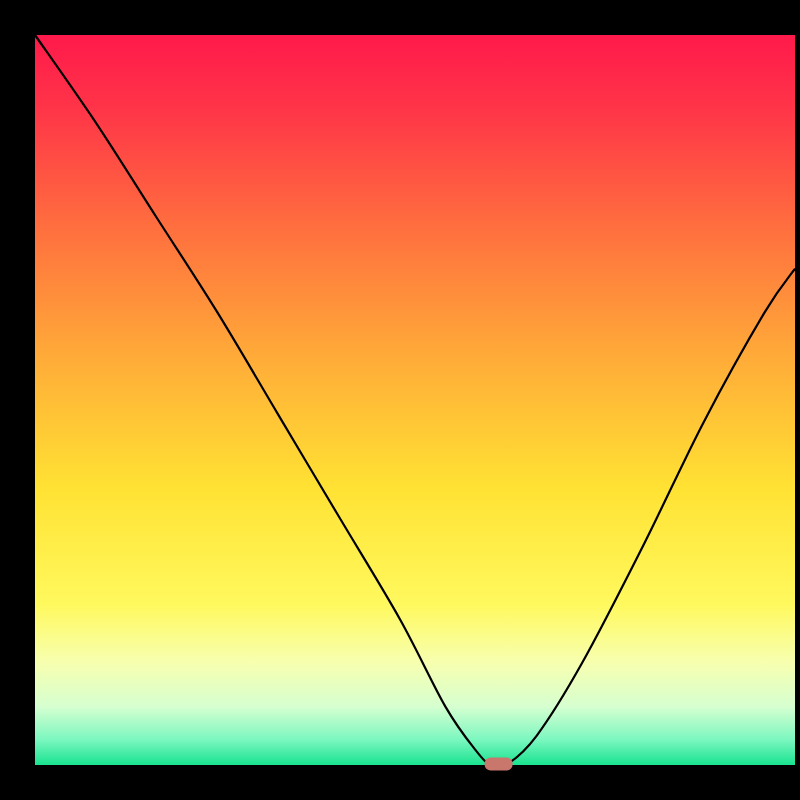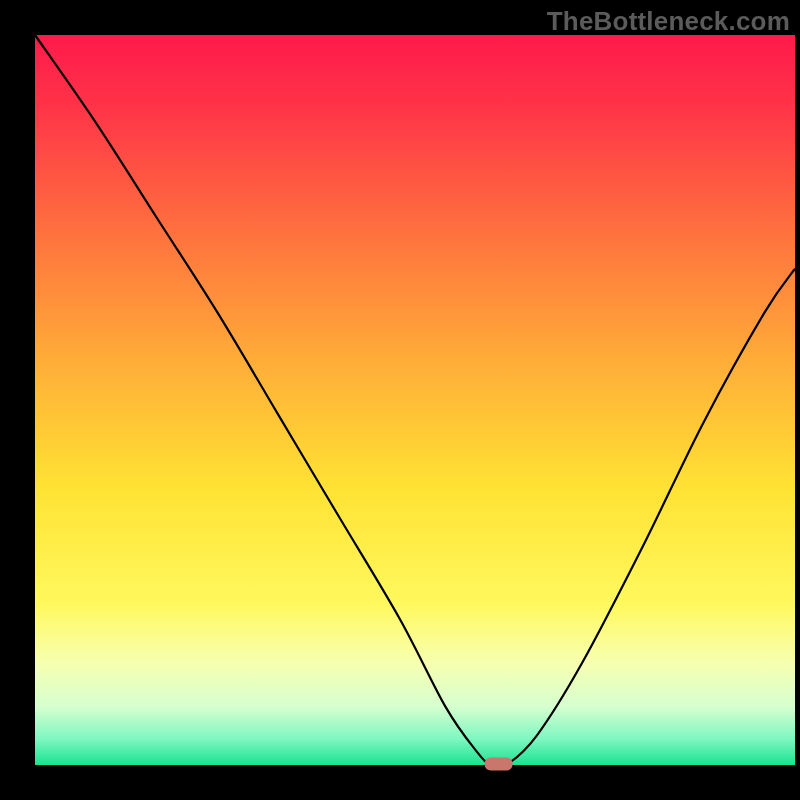--- a/index.html
+++ b/index.html
@@ -30,21 +30,20 @@
   svg {
     position: absolute;
     top: 0;
     left: 0;
   }
 </style>
 </head>
 <body>
 
 <div class="frame">
-  <div class="watermark">TheBottleneck.com</div>
   <svg id="chart-svg" width="800" height="800">
     <defs>
       <linearGradient id="bg-grad" x1="0" y1="0" x2="0" y2="1">
           <stop offset="0%" stop-color="#ff1a4b"></stop>
           <stop offset="10%" stop-color="#ff3448"></stop>
           <stop offset="25%" stop-color="#ff6a3f"></stop>
           <stop offset="45%" stop-color="#ffae38"></stop>
           <stop offset="62%" stop-color="#ffe233"></stop>
           <stop offset="78%" stop-color="#fff95e"></stop>
           <stop offset="86%" stop-color="#f7ffb0"></stop>

